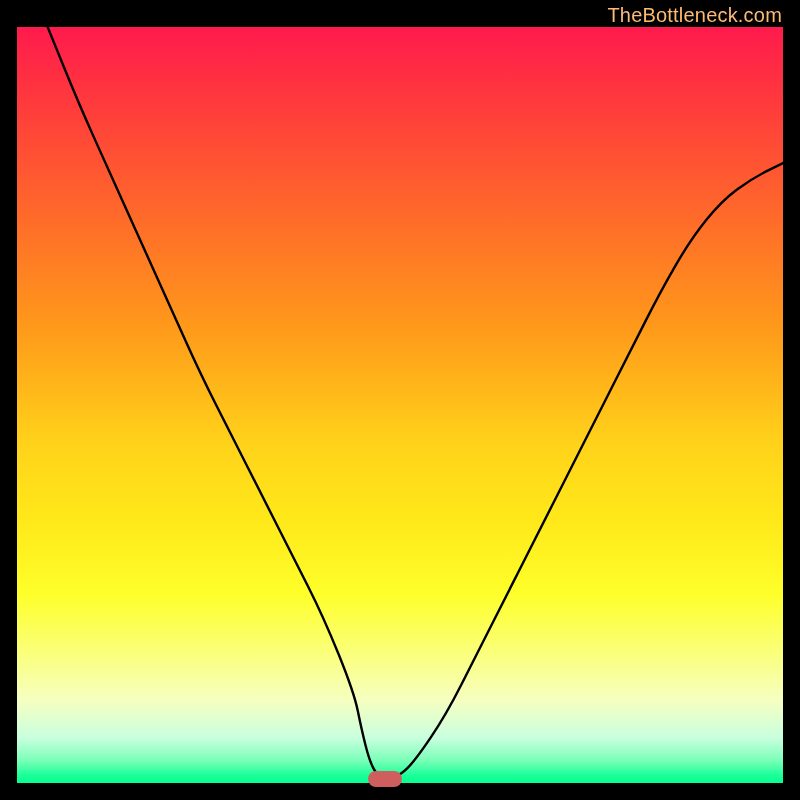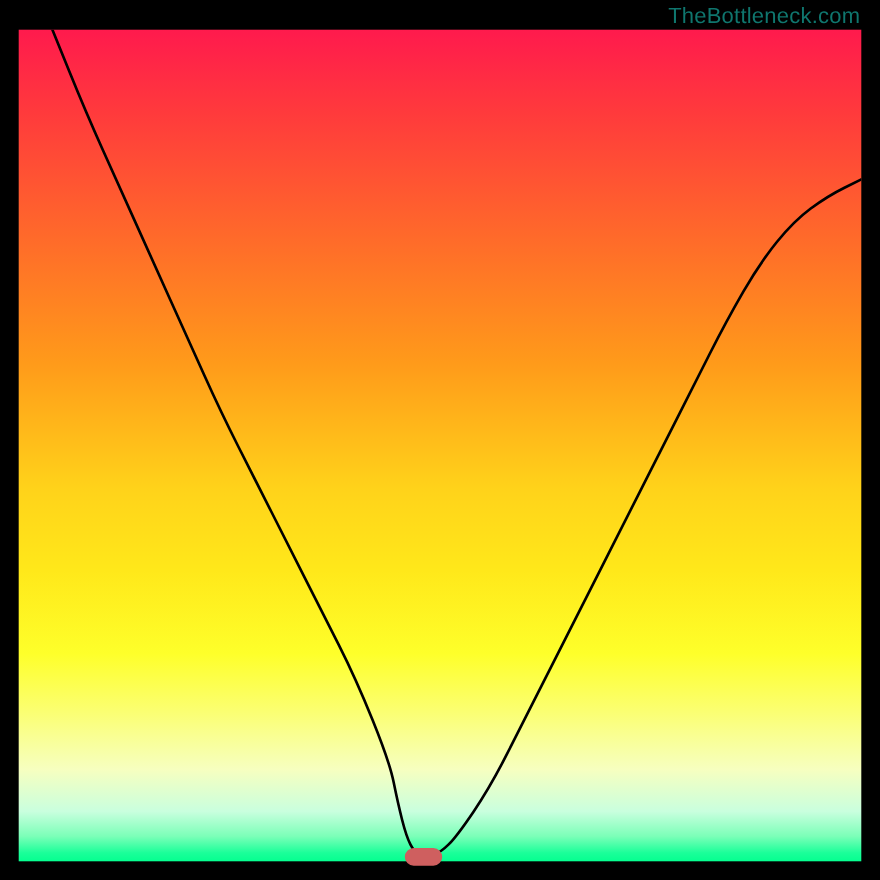--- a/index.html
+++ b/index.html
@@ -9,21 +9,21 @@
     background: #000;
     position: relative;
     font-family: Arial, Helvetica, sans-serif;
     overflow: hidden;
   }
   .watermark {
     position: absolute;
     top: 4px;
     right: 18px;
     font-size: 20px;
-    color: #0f766e;
+    color: #fdba74;
     letter-spacing: 0.2px;
     z-index: 10;
   }
   .plot-area {
     position: absolute;
     left: 17px;
     top: 27px;
     width: 766px;
     height: 756px;
     background: linear-gradient(to bottom,

